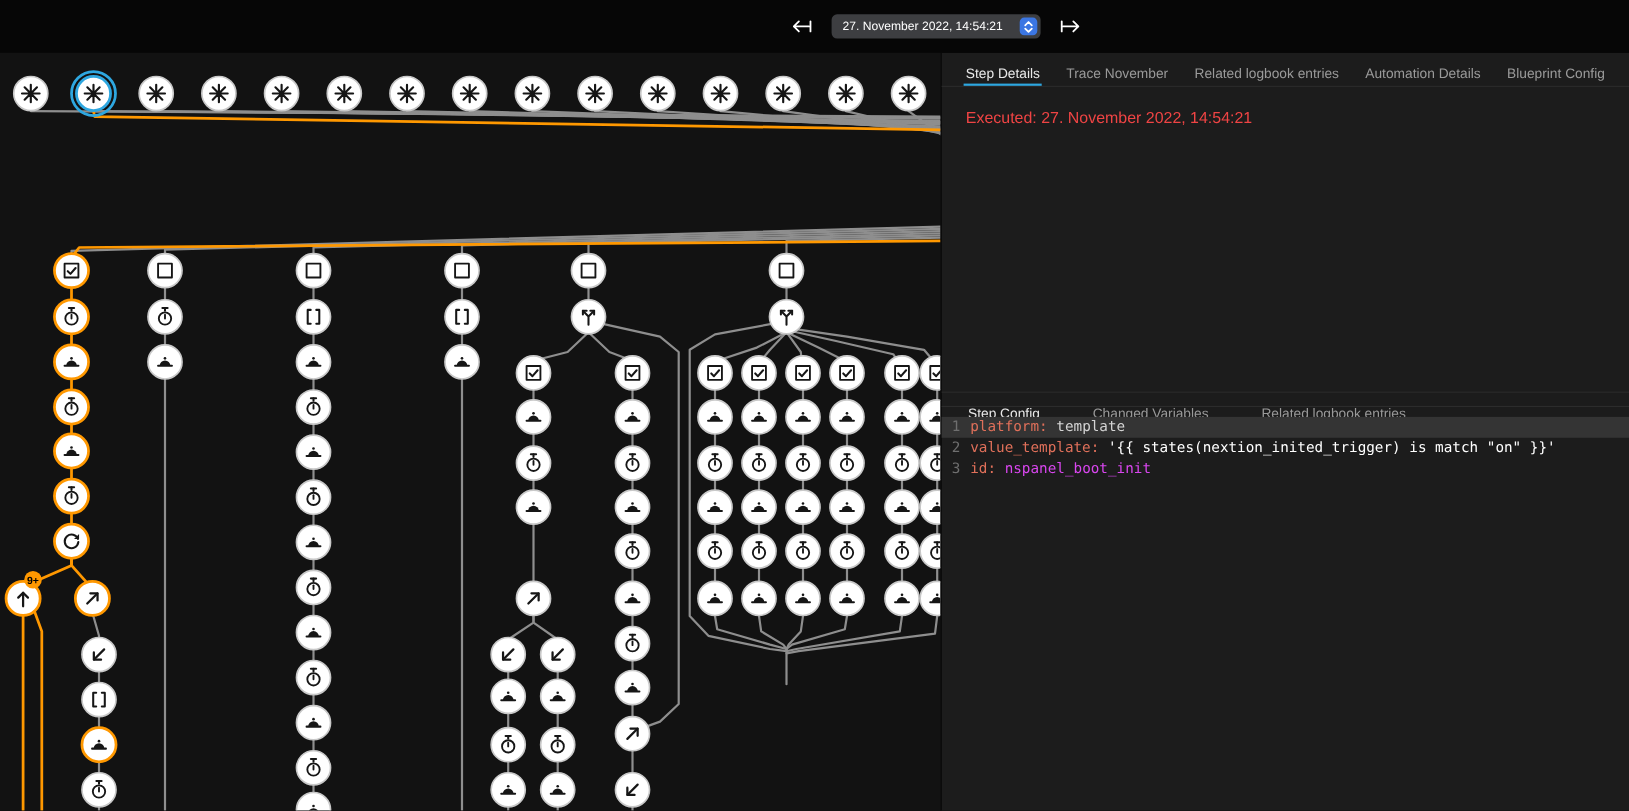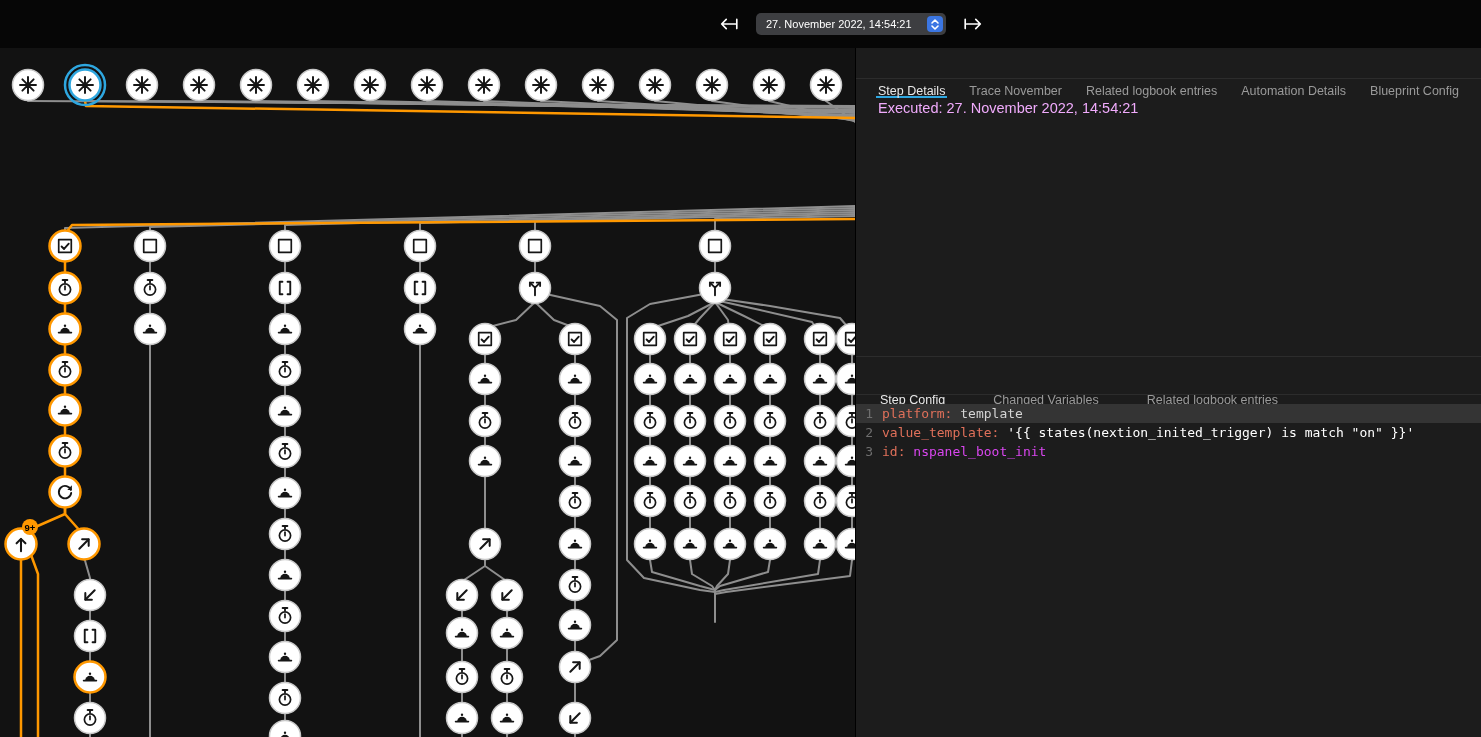--- a/index.html
+++ b/index.html
@@ -11,25 +11,25 @@
   .trace-select{width:190px;height:22px;background:#3d3e41;border-radius:5px;display:flex;
     align-items:center;justify-content:space-between;padding:0 3px 0 10px;color:#fff;
     font-size:11px;cursor:pointer;white-space:nowrap;}
   .stepper{width:16px;height:16px;background:#3b76e3;border-radius:4px;display:flex;
     align-items:center;justify-content:center;flex:none;margin-left:8px;}
   .main{display:flex;height:689px;}
   .graph{width:855px;height:689px;background:#121212;position:relative;overflow:hidden;flex:none;}
   .panel{flex:1;background:#1c1c1c;border-left:1px solid #000;display:flex;flex-direction:column;min-width:0;}
   .tabs{display:flex;align-items:stretch;height:31px;border-bottom:1px solid #2c2c2c;}
   .tabs.top{justify-content:space-between;padding:0 20px;}
-  .tabs.config{gap:44px;padding:0 22px;height:39px;border-top:1px solid #2c2c2c;}
+  .tabs.config{gap:44px;padding:0 22px;height:14px;border-top:1px solid #2c2c2c;}
   .tab{background:none;border:none;color:#9a9a9a;font-size:12.5px;cursor:pointer;
-    padding:12px 2px;border-bottom:2px solid transparent;font-family:inherit;white-space:nowrap;margin-top:24px;}
+    padding:12px 2px;border-bottom:2px solid transparent;font-family:inherit;white-space:nowrap;}
   .tab.active{color:#e9e9e9;border-bottom-color:#2ea7e0;}
-  .panel-body{height:277px;padding:21px 22px;color:#f0abfc;font-size:14.5px;}
+  .panel-body{height:277px;padding:21px 22px;color:#ef4444;font-size:14.5px;}
   .code{flex:1;padding-top:9px;font-family:"DejaVu Sans Mono","Liberation Mono",monospace;font-size:13px;}
   .code-line{display:flex;height:19px;line-height:19px;}
   .code-line.active{background:#343434;}
   .ln{width:26px;text-align:right;padding-right:9px;color:#6f6f6f;flex:none;}
   .code-text{white-space:pre;}
   svg text{font-family:"Liberation Sans",sans-serif;}
 </style>
 </head>
 <body>
 

